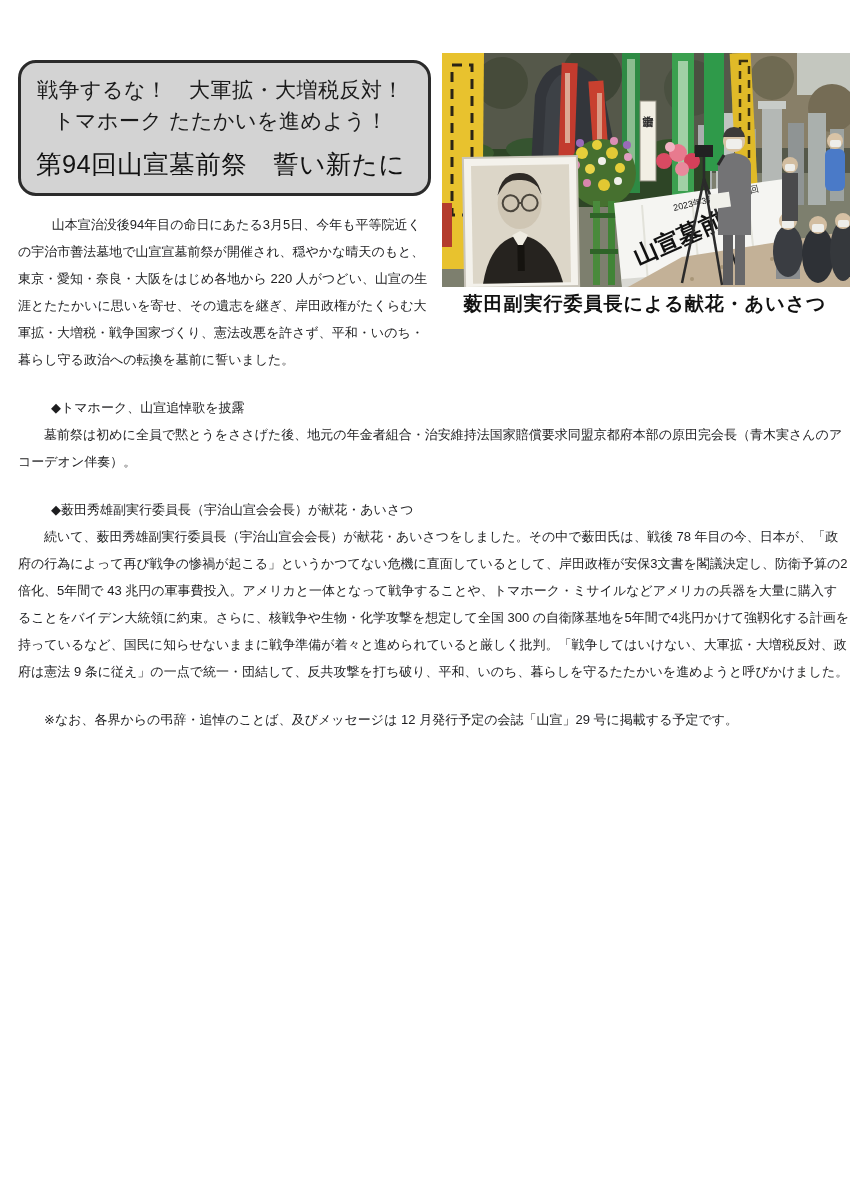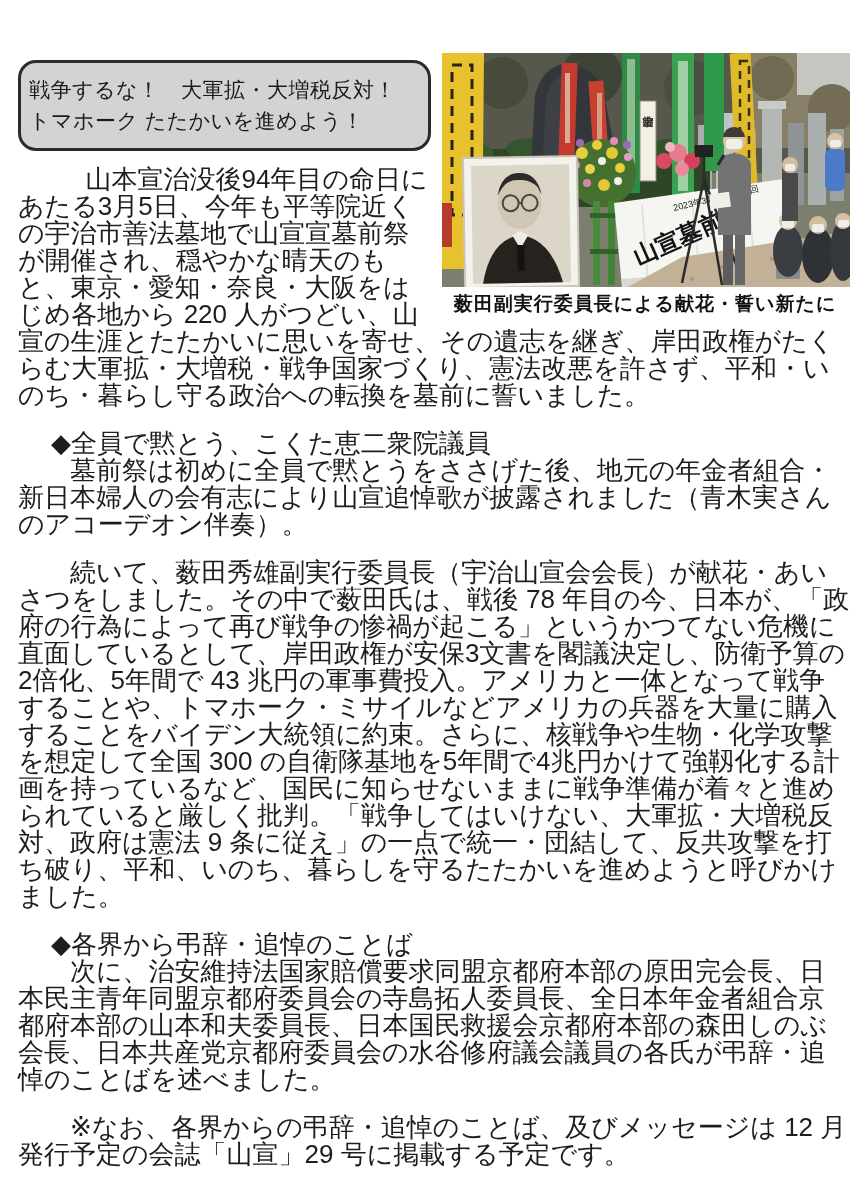--- a/index.html
+++ b/index.html
@@ -32,38 +32,39 @@
   }
   
   .slogan-box{
     box-sizing:border-box;
     width:413px;
     margin-top:7px;
     background:#d3d3d3;
     border:3px solid #2b2b2b;
     border-radius:18px;
     padding:11px 16px 12px 8px;
+    text-align:center;
   }
   .slogan-box .sl{
     font-size:21px;
     line-height:31px;
     color:#1a1a1a;
     letter-spacing:.5px;
     white-space:nowrap;
   }
   .slogan-box .sl-title{
     margin-top:11px;
     font-size:25.5px;
     line-height:34px;
     color:#111;
     letter-spacing:.5px;
     white-space:nowrap;
   }
   
-  p{margin:0;font-size:26px;line-height:27px;color:#1d1d1f;}
+  p{margin:0;font-size:13px;line-height:27px;color:#1d1d1f;}
   p.lead{margin-top:15px;text-indent:1.6em;}
   .section{margin-top:21px;}
   .sec-h{padding-left:33px;white-space:nowrap;}
   p.para{text-indent:1em;}
   p.note{text-indent:1em;}
 </style>
 </head>
 <body>
 
 <div class="page">
@@ -230,41 +231,39 @@
         <circle cx="401" cy="168" r="8" fill="#d6c1a4"></circle>
           <rect x="396" y="167" width="11" height="7" rx="2" fill="#eeeeea"></rect>
         <rect x="340" y="120" width="16" height="48" fill="#4a4a4c"></rect>
         <circle cx="348" cy="112" r="8" fill="#d2bda0"></circle>
           <rect x="343" y="111" width="10" height="7" rx="2" fill="#eeeeea"></rect>
         <rect x="383" y="96" width="20" height="42" rx="6" fill="#4a7ac8"></rect>
         <circle cx="393" cy="88" r="8" fill="#d8c3a6"></circle>
           <rect x="388" y="87" width="11" height="7" rx="2" fill="#eeeeea"></rect>
       </g>
     </svg>
-    <figcaption>薮田副実行委員長による献花・誓い新たに</figcaption>
+    <figcaption>薮田副実行委員長による献花・あいさつ</figcaption>
   </figure>
 
   <div class="slogan-box">
     <div class="sl">戦争するな！　大軍拡・大増税反対！</div>
     <div class="sl">トマホーク たたかいを進めよう！</div>
+    <div class="sl-title">第94回山宣墓前祭　誓い新たに</div>
   </div>
 
   <p class="lead">　山本宣治没後94年目の命日にあたる3月5日、今年も平等院近くの宇治市善法墓地で山宣宣墓前祭が開催され、穏やかな晴天のもと、東京・愛知・奈良・大阪をはじめ各地から 220 人がつどい、山宣の生涯とたたかいに思いを寄せ、その遺志を継ぎ、岸田政権がたくらむ大軍拡・大増税・戦争国家づくり、憲法改悪を許さず、平和・いのち・暮らし守る政治への転換を墓前に誓いました。</p>
 
   <div class="section">
-    <p class="sec-h">◆全員で黙とう、こくた恵二衆院議員</p>
-    <p class="para">　墓前祭は初めに全員で黙とうをささげた後、地元の年金者組合・新日本婦人の会有志により山宣追悼歌が披露されました（青木実さんのアコーデオン伴奏）。</p>
+    <p class="sec-h">◆トマホーク、山宣追悼歌を披露</p>
+    <p class="para">　墓前祭は初めに全員で黙とうをささげた後、地元の年金者組合・治安維持法国家賠償要求同盟京都府本部の原田完会長（青木実さんのアコーデオン伴奏）。</p>
   </div>
 
   <div class="section">
+    <p class="sec-h">◆薮田秀雄副実行委員長（宇治山宣会会長）が献花・あいさつ</p>
     <p class="para">　続いて、薮田秀雄副実行委員長（宇治山宣会会長）が献花・あいさつをしました。その中で薮田氏は、戦後 78 年目の今、日本が、「政府の行為によって再び戦争の惨禍が起こる」というかつてない危機に直面しているとして、岸田政権が安保3文書を閣議決定し、防衛予算の2倍化、5年間で 43 兆円の軍事費投入。アメリカと一体となって戦争することや、トマホーク・ミサイルなどアメリカの兵器を大量に購入することをバイデン大統領に約束。さらに、核戦争や生物・化学攻撃を想定して全国 300 の自衛隊基地を5年間で4兆円かけて強靱化する計画を持っているなど、国民に知らせないままに戦争準備が着々と進められていると厳しく批判。「戦争してはいけない、大軍拡・大増税反対、政府は憲法 9 条に従え」の一点で統一・団結して、反共攻撃を打ち破り、平和、いのち、暮らしを守るたたかいを進めようと呼びかけました。</p>
   </div>
 
-  <div class="section">
-    <p class="sec-h">◆各界から弔辞・追悼のことば</p>
-    <p class="para">　次に、治安維持法国家賠償要求同盟京都府本部の原田完会長、日本民主青年同盟京都府委員会の寺島拓人委員長、全日本年金者組合京都府本部の山本和夫委員長、日本国民救援会京都府本部の森田しのぶ会長、日本共産党京都府委員会の水谷修府議会議員の各氏が弔辞・追悼のことばを述べました。</p>
-  </div>
 
   <div class="section">
     <p class="note">　※なお、各界からの弔辞・追悼のことば、及びメッセージは 12 月発行予定の会誌「山宣」29 号に掲載する予定です。</p>
   </div>
 
 </div>
 
 </body></html>

